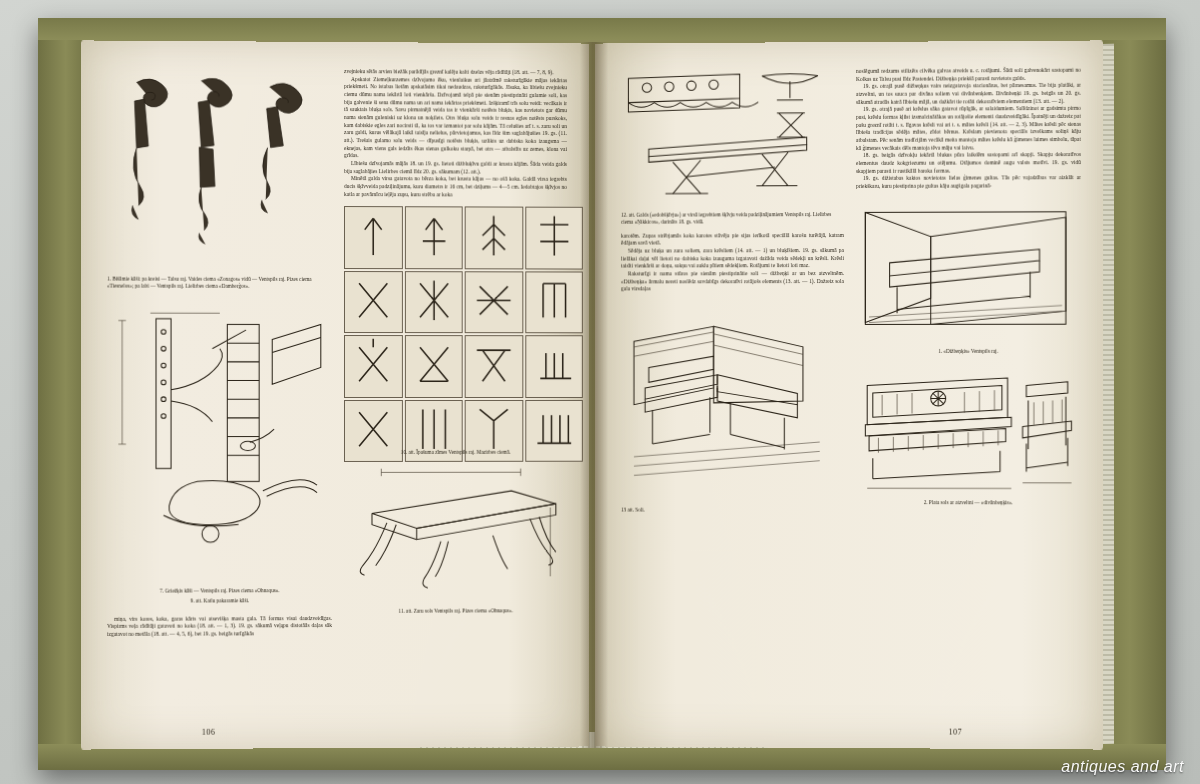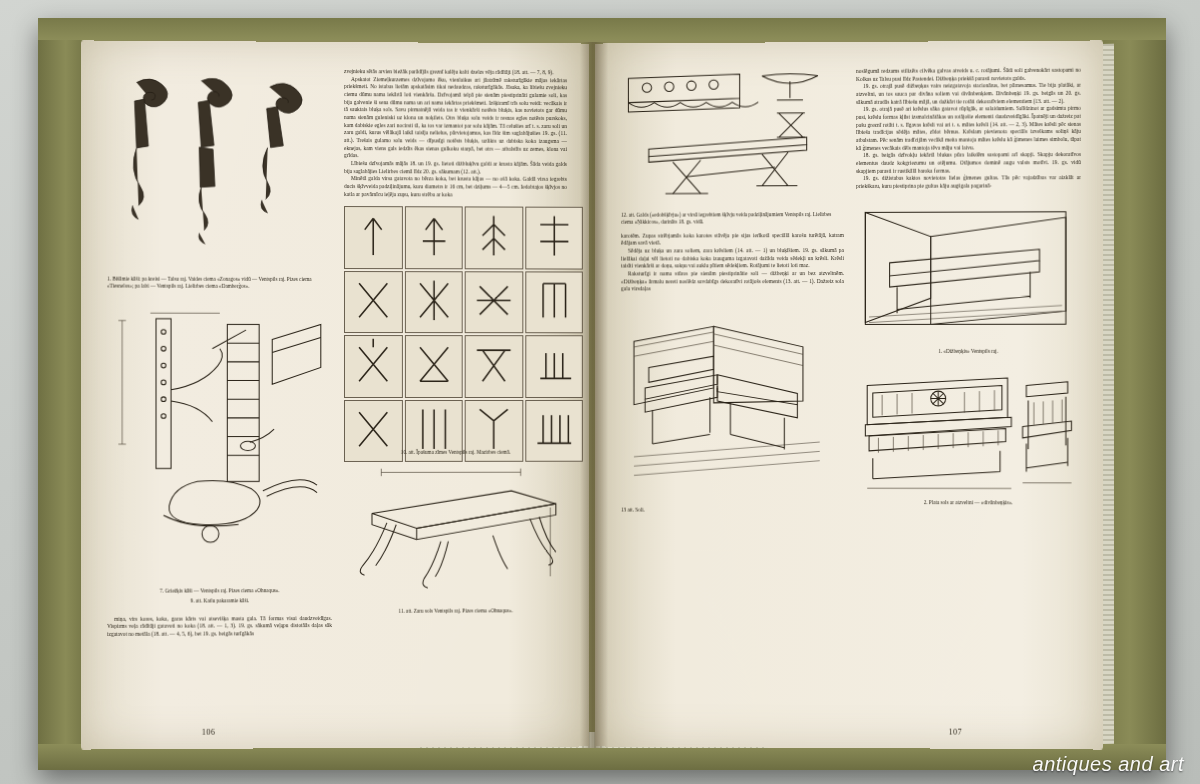--- a/index.html
+++ b/index.html
@@ -131,21 +131,21 @@
   
   .wm {
     position:absolute; right:16px; bottom:10px;
     text-align:right;
     font-family:"Liberation Sans", sans-serif;
     color:#ffffff;
     text-shadow: 0 1px 2px rgba(0,0,0,.55);
     z-index: 40;
     pointer-events:none;
   }
-  .wm .l1 { font-size:20px; font-style:italic; letter-spacing:.5px; opacity:.95; margin-bottom:-2px; }
+  .wm .l1 { font-size:16px; font-style:italic; letter-spacing:.5px; opacity:.95; margin-bottom:-2px; }
   .wm .l2 { font-size:35px; font-weight:bold; letter-spacing:.4px; }
   .wm .crown { display:inline-block; transform: translateY(3px); margin:0 1px; }
 </style>
 </head>
 <body>
 
 <div id="stage">
 
   <div class="book">
     <div class="cover-left"></div>

